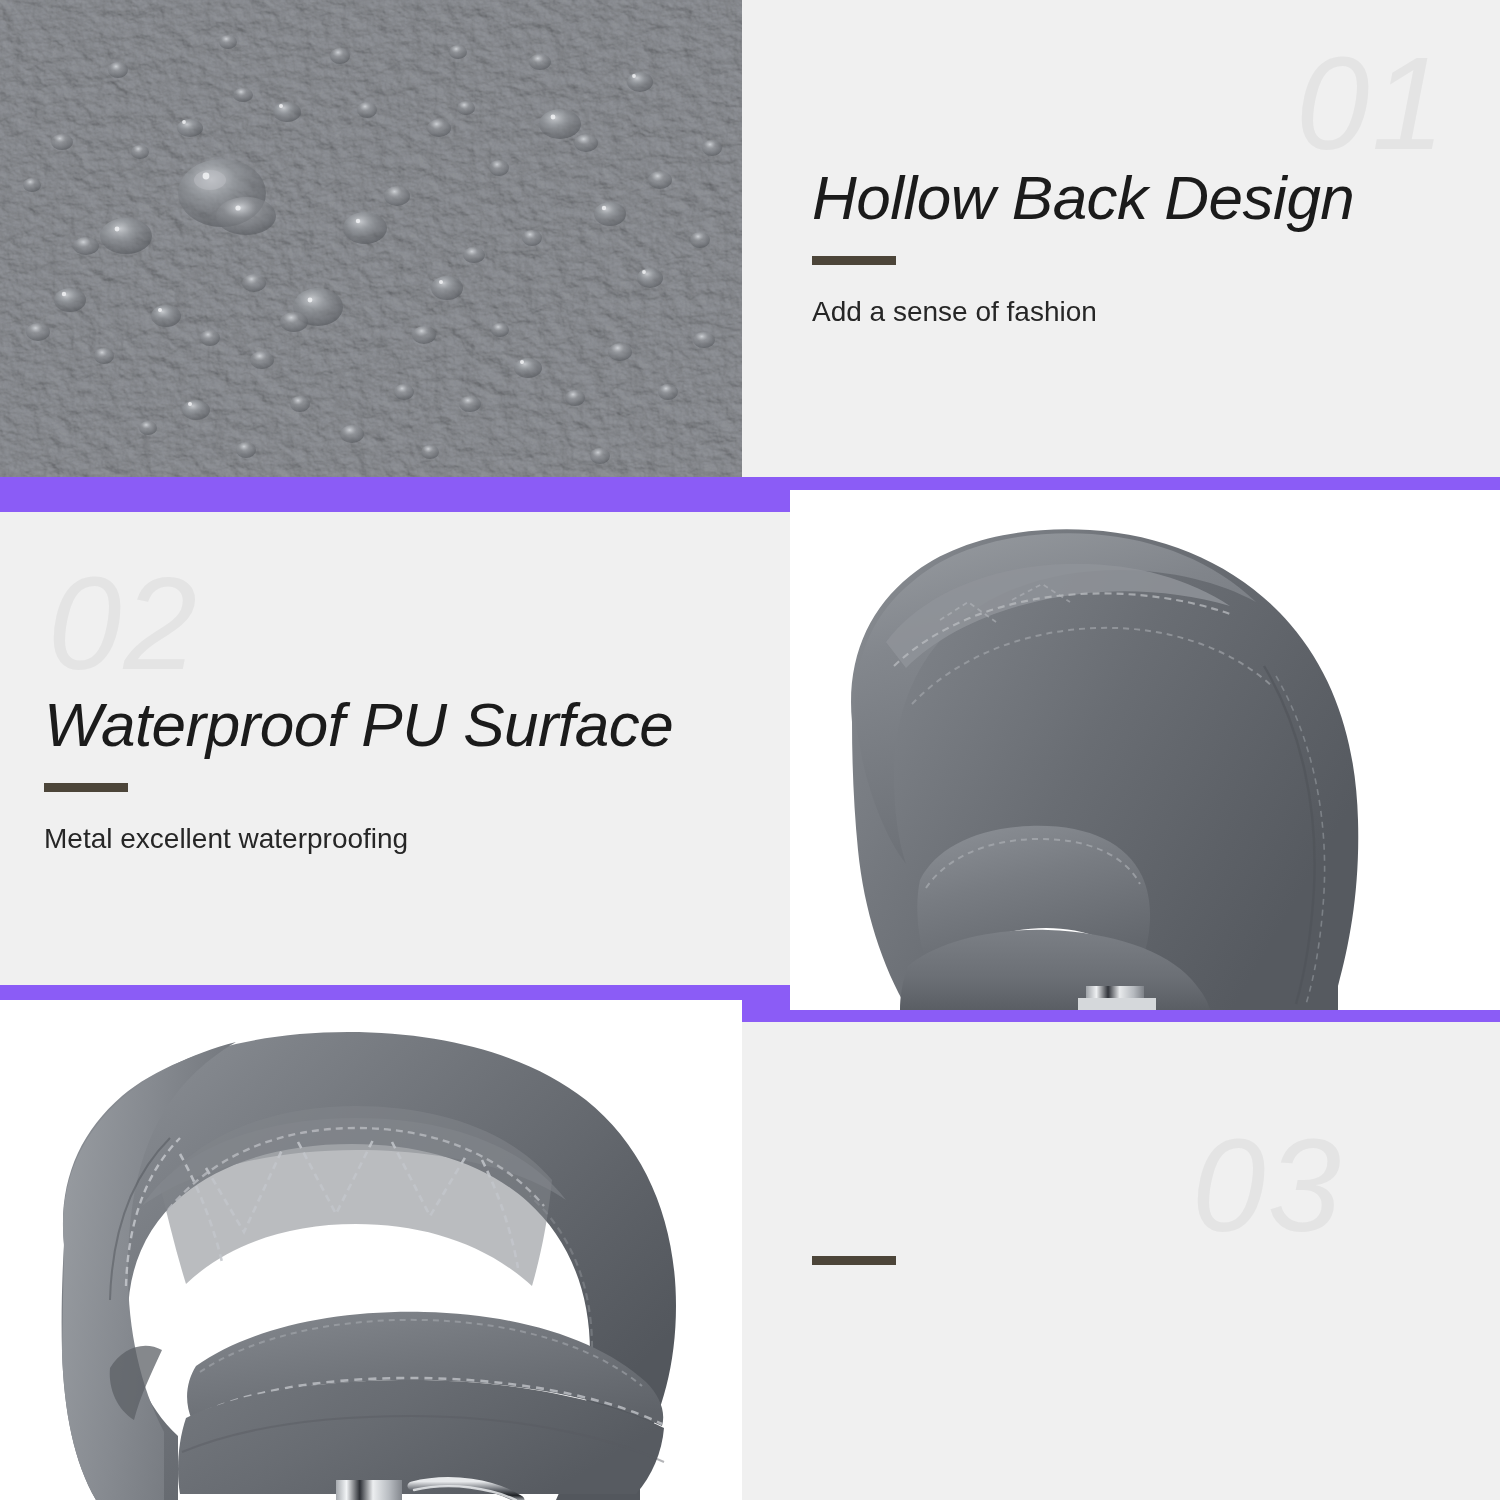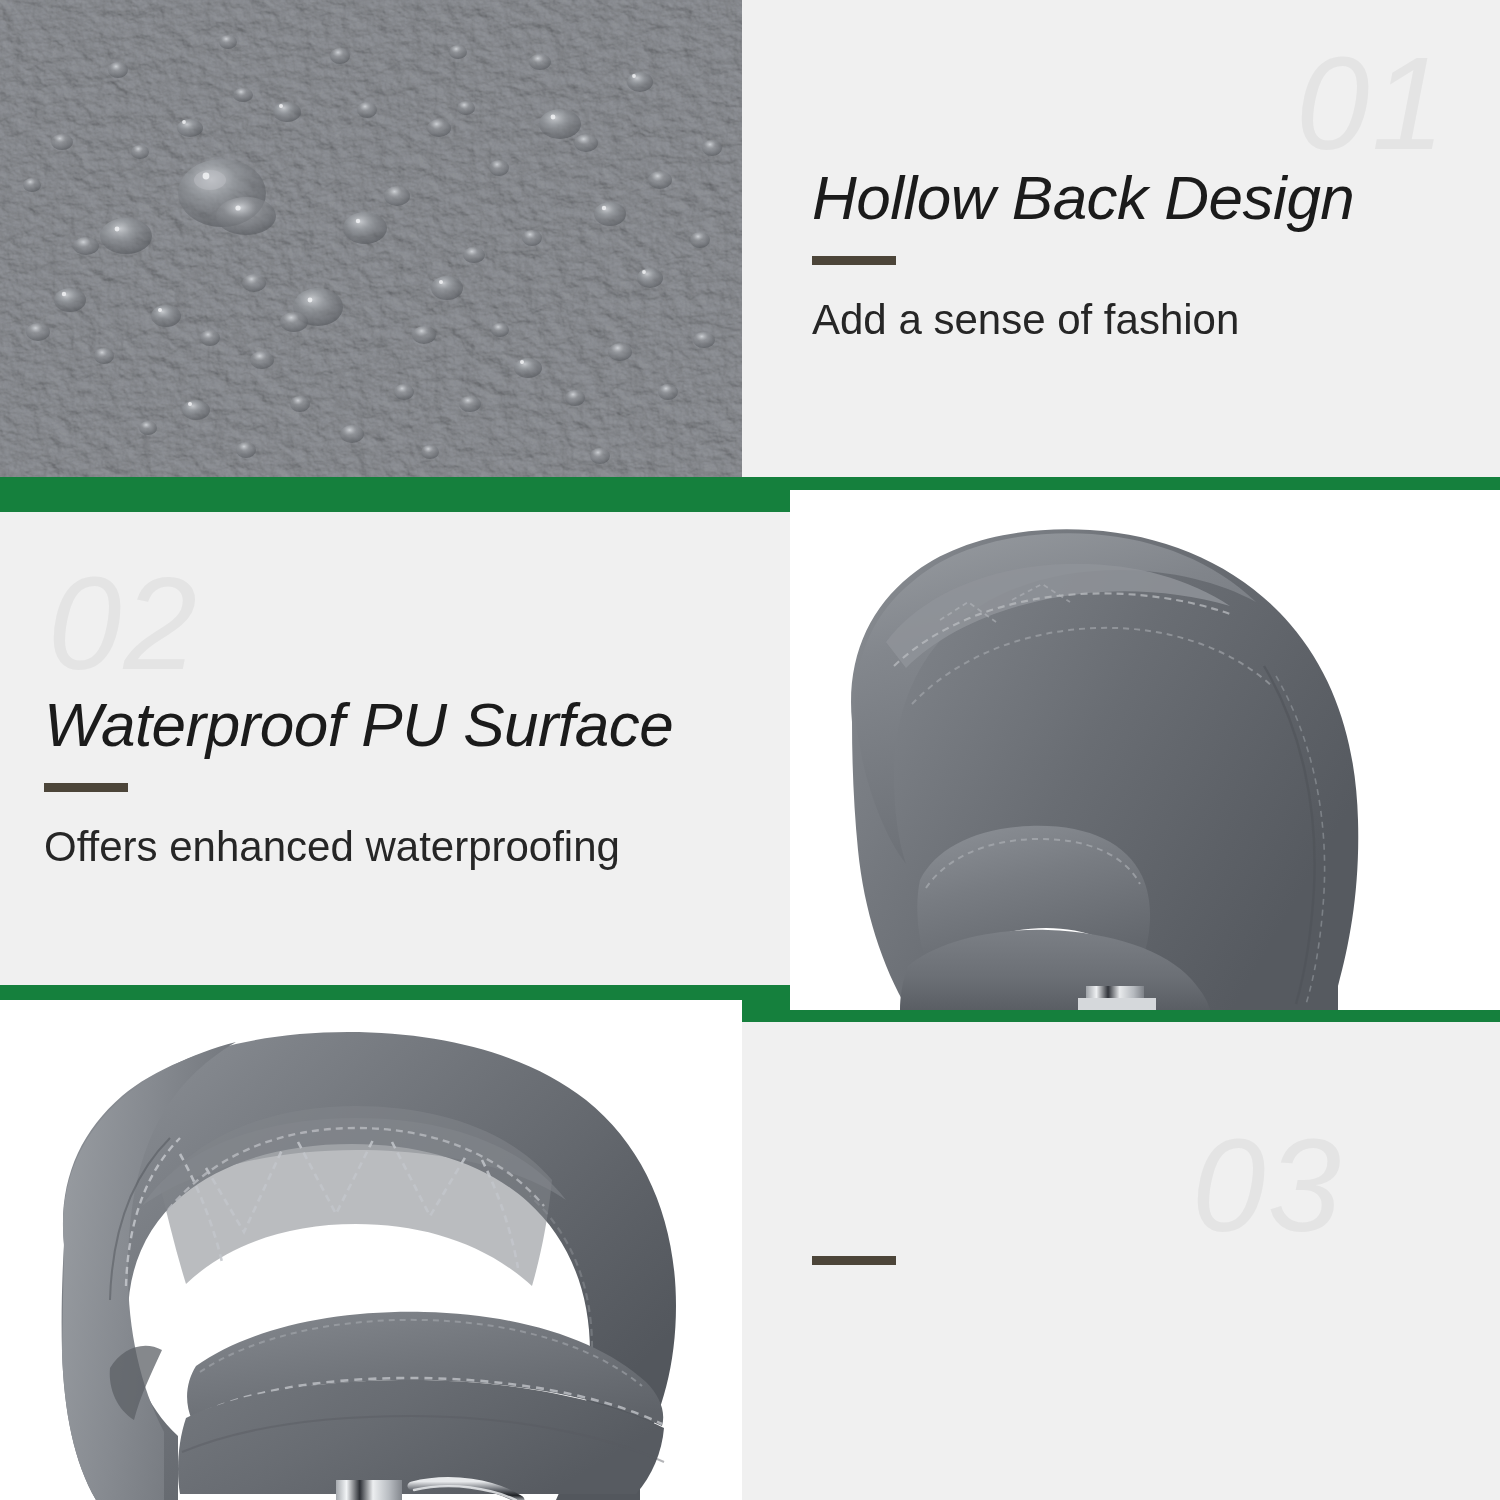--- a/index.html
+++ b/index.html
@@ -12,21 +12,21 @@
     width: 1500px;
     height: 1500px;
     overflow: hidden;
     font-family: "Liberation Sans", sans-serif;
     position: relative;
   }
   .stage {
     position: relative;
     width: 1500px;
     height: 1500px;
-    background: #15803d;
+    background: #8b5cf6;
   }
 
   
   .panel {
     position: absolute;
     box-sizing: border-box;
     overflow: hidden;
   }
   .panel-bg-gray { background: #f0f0f0; }
 
@@ -60,21 +60,21 @@
   }
   .accent-dash {
     width: 84px;
     height: 9px;
     background: #4c4539;
     margin: 26px 0 0 0;
   }
   .subline {
     font-family: "Liberation Sans", sans-serif;
     font-weight: normal;
-    font-size: 42px;
+    font-size: 28px;
     line-height: 1.2;
     color: #262626;
     margin: 30px 0 0 0;
     white-space: nowrap;
   }
 
   
   .photo {
     position: absolute;
     overflow: hidden;
@@ -215,21 +215,21 @@
   </div>
 
   <div class="panel panel-bg-gray" style="left:0px; top:512px; width:790px; height:473px;">
   </div>
 
   <div class="big-number" style="left:48px; top:558px;">02</div>
 
   <div class="text-block" style="left:44px; top:692px; width:720px;">
     <h2 class="headline">Waterproof PU Surface</h2>
     <div class="accent-dash"></div>
-    <p class="subline">Offers enhanced waterproofing</p>
+    <p class="subline">Metal excellent waterproofing</p>
   </div>
 
   <div class="photo" style="left:790px; top:490px; width:710px; height:520px; background:#ffffff;">
     <svg width="710" height="520" viewBox="0 0 710 520" xmlns="http://www.w3.org/2000/svg" aria-hidden="true">
       <defs>
         <linearGradient id="sideBackG" x1="0" y1="0" x2="1" y2="0.55">
           <stop offset="0%" stop-color="#8d9196"></stop>
           <stop offset="20%" stop-color="#7c8086"></stop>
           <stop offset="55%" stop-color="#696d73"></stop>
           <stop offset="85%" stop-color="#5c6066"></stop>

